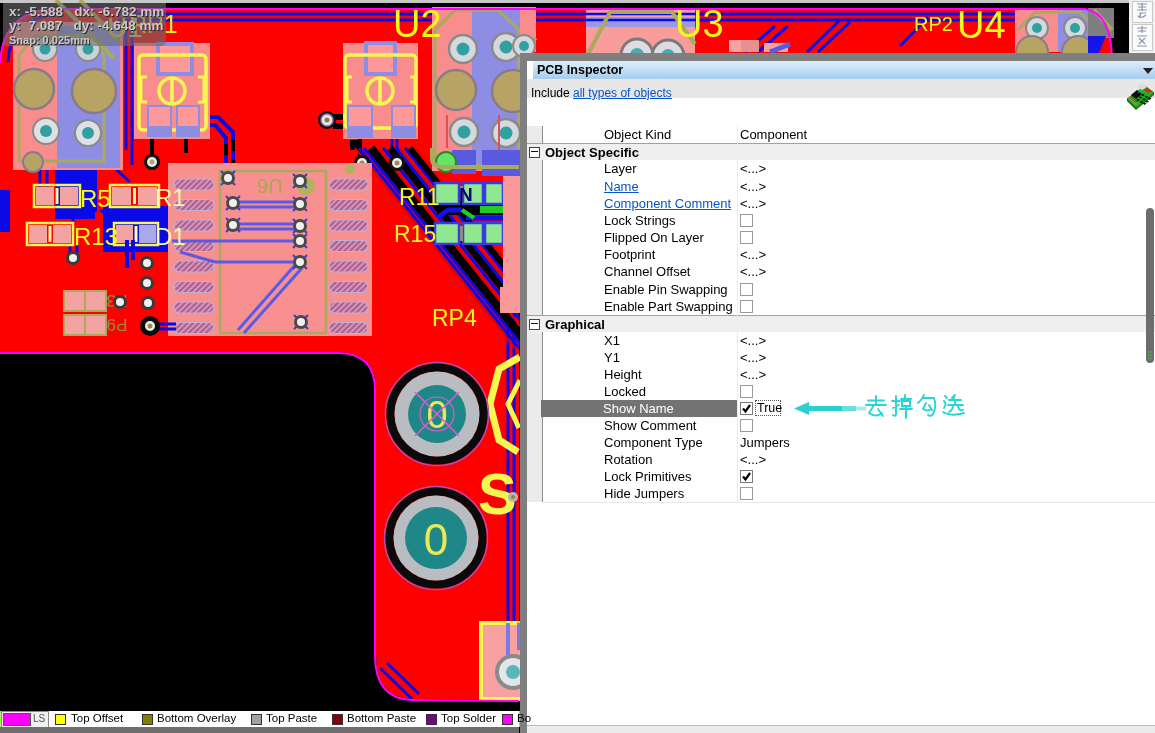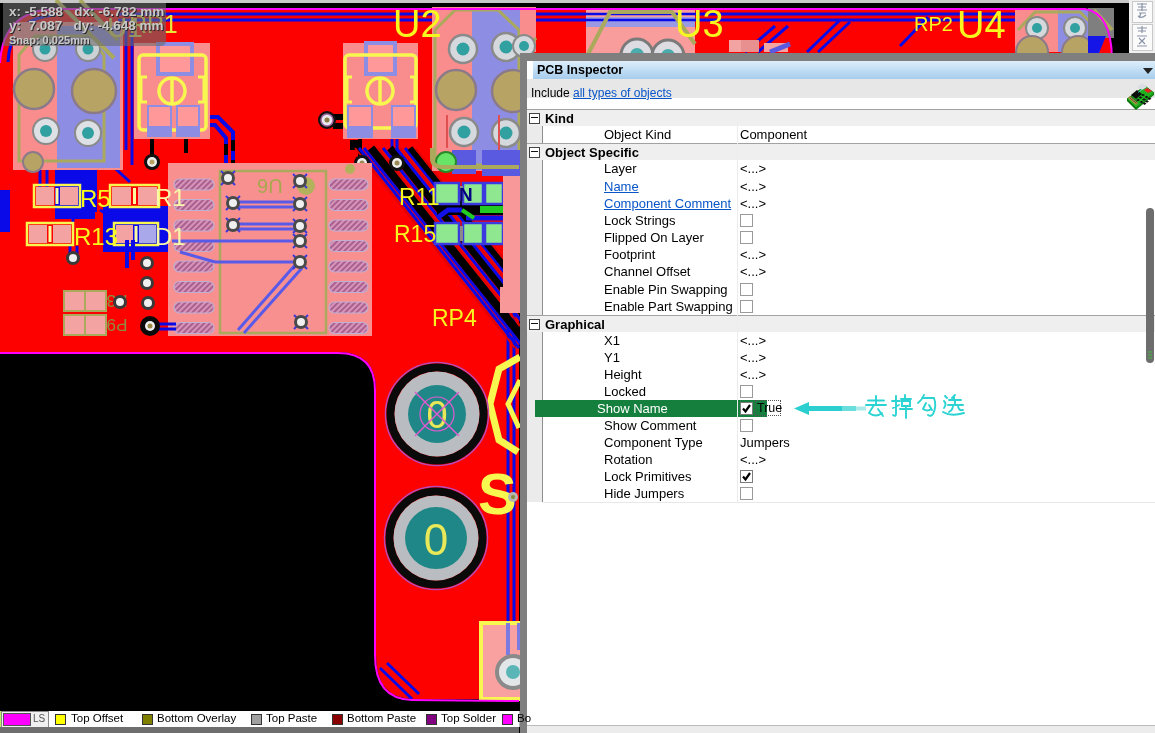--- a/index.html
+++ b/index.html
@@ -36,21 +36,21 @@
 .sec .tt{position:absolute;left:18px;top:1px;font-weight:bold;color:#000;}
 .row{position:absolute;left:0;width:628px;height:17px;box-sizing:border-box;background:#fff;}
 .row .gut{position:absolute;left:0;top:0;width:15px;height:100%;background:#ebebeb;border-right:1px solid #8e8e8e;}
 .nm{position:absolute;color:#000;white-space:pre;margin-left:45px;}
 .vl{position:absolute;color:#000;white-space:pre;}
 .lk{color:#0855c8 !important;text-decoration:underline;}
 .rsep{position:absolute;left:16px;width:612px;height:1px;background:#e8e8e8;}
 .cb{position:absolute;left:213px;top:2px;width:11px;height:11px;background:#fff;border:1px solid #9a9a9a;}
 .cbc{position:absolute;left:213px;top:2px;width:11px;height:11px;background:#fff;border:1px solid #7a7a7a;}
 .cbc svg{position:absolute;left:0px;top:0px;}
-#selrow{position:absolute;left:8px;width:196px;height:17px;background:#15803d;padding-left:36px;}
+#selrow{position:absolute;left:14px;width:196px;height:17px;background:#737373;}
 #selrow .nm{position:absolute;left:17px;top:1px;color:#fff !important;}
 #truebox{position:absolute;left:228px;width:26px;height:16px;border:1px dotted #555;box-sizing:border-box;}
 #truebox .t{position:absolute;left:1px;top:0px;font-size:12.5px;color:#000;}
 #vsep{position:absolute;left:210px;top:18px;width:1px;height:376px;background:#ececec;}
 #scroll{position:absolute;left:619px;top:100px;width:8px;height:155px;background:#6d6d6d;border-radius:4px;}
 #pbottom{position:absolute;left:7px;top:672px;width:628px;height:8px;background:#ececec;border-top:1px solid #bbb;box-sizing:border-box;}
 
 #tabbar{position:absolute;left:0;top:711px;width:519px;height:16px;background:#bef264;font-size:11.5px;}
 #tabbar .sw{position:absolute;left:1px;top:0px;width:46px;height:15px;border:1px solid #8a8a8a;background:#f0f0f0;}
 #tabbar .sw .mg{position:absolute;left:1px;top:1px;width:26px;height:11px;background:#ff00ff;border:1px solid #555;}
@@ -404,26 +404,20 @@
   <div id="pborderL"></div>
   <div id="phead">
       <span class="t">PCB Inspector</span>
       <span class="arr"></span>
       <span class="x">✕</span>
     </div>
   <div id="pincl">
       <span class="w">Include <span class="a">all types of objects</span></span>
     </div>
   <div id="grid">
-      <div class="sec" style="top:1px;height:18px">
-        <span class="mm">
-          <i></i>
-        </span>
-        <span class="tt">Kind</span>
-      </div>
 <div class="row" style="top:18px;height:17px">
         <span class="gut"></span>
       </div>
 <div class="nm" style="position:absolute;left:32px;top:19px">Object Kind</div>
 <div class="vl" style="position:absolute;left:213px;top:19px">Component</div>
 <div class="rsep" style="top:35px"></div>
 <div class="sec" style="top:35px;height:18px">
         <span class="mm">
           <i></i>
         </span>

